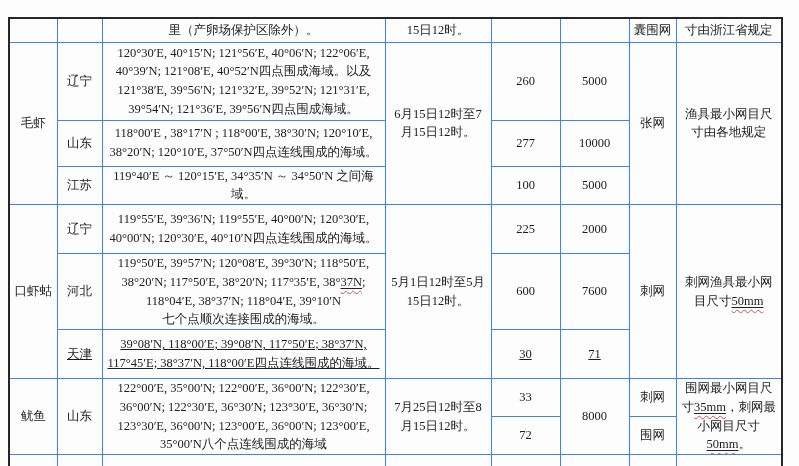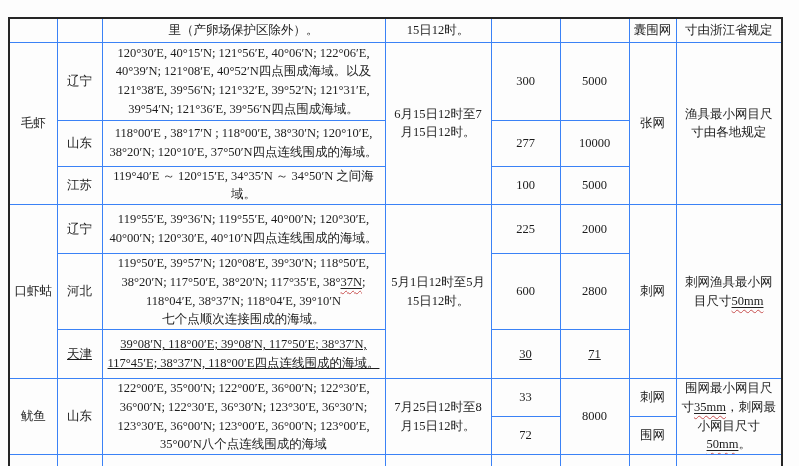--- a/index.html
+++ b/index.html
@@ -100,21 +100,21 @@
       <td></td>
       <td>囊围网</td>
       <td>寸由浙江省规定</td>
     </tr>
 
     <tr class="r1">
       <td class="species" rowspan="3">毛虾</td>
       <td>辽宁</td>
       <td class="area">120°30′E, 40°15′N; 121°56′E, 40°06′N; 122°06′E, 40°39′N; 121°08′E, 40°52′N四点围成海域。以及 121°38′E, 39°56′N; 121°32′E, 39°52′N; 121°31′E, 39°54′N; 121°36′E, 39°56′N四点围成海域。</td>
       <td rowspan="3">6月15日12时至7月15日12时。</td>
-      <td class="num">300</td>
+      <td class="num">260</td>
       <td class="num">5000</td>
       <td rowspan="3">张网</td>
       <td rowspan="3">渔具最小网目尺寸由各地规定</td>
     </tr>
     <tr class="r2">
       <td>山东</td>
       <td class="area">118°00′E , 38°17′N ;  118°00′E, 38°30′N; 120°10′E, 38°20′N; 120°10′E, 37°50′N四点连线围成的海域。</td>
       <td class="num">277</td>
       <td class="num">10000</td>
     </tr>
@@ -133,21 +133,21 @@
       <td class="num">225</td>
       <td class="num">2000</td>
       <td rowspan="3">刺网</td>
       <td rowspan="3">刺网渔具最小网目尺寸<span class="u-solid"><span class="u-wavy">50mm</span></span></td>
     </tr>
     <tr class="r5">
       <td>河北</td>
       <td class="area">119°50′E, 39°57′N; 120°08′E, 39°30′N; 118°50′E, 38°20′N; 117°50′E, 38°20′N; 117°35′E, 38°<span class="u-solid"><span class="u-wavy">37N</span></span>; 118°04′E, 38°37′N; 118°04′E, 39°10′N
 七个点顺次连接围成的海域。</td>
       <td class="num">600</td>
-      <td class="num">2800</td>
+      <td class="num">7600</td>
     </tr>
     <tr class="r6">
       <td>天津</td>
       <td class="area">39°08′N, 118°00′E; 39°08′N, 117°50′E; 38°37′N, 117°45′E; 38°37′N, 118°00′E四点连线围成的海域。</td>
       <td class="num">30</td>
       <td class="num">71</td>
     </tr>
 
     <tr class="r7">
       <td class="species" rowspan="2">鱿鱼</td>

